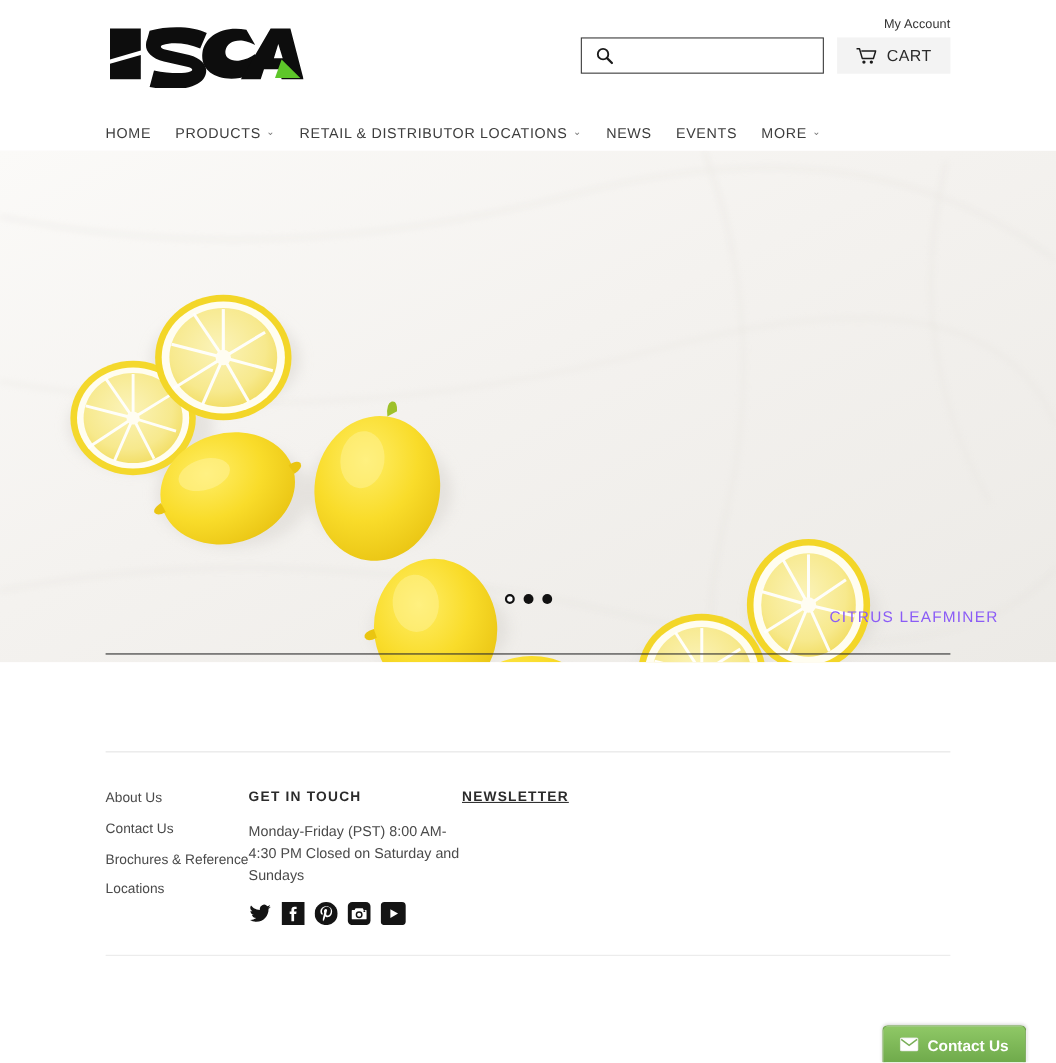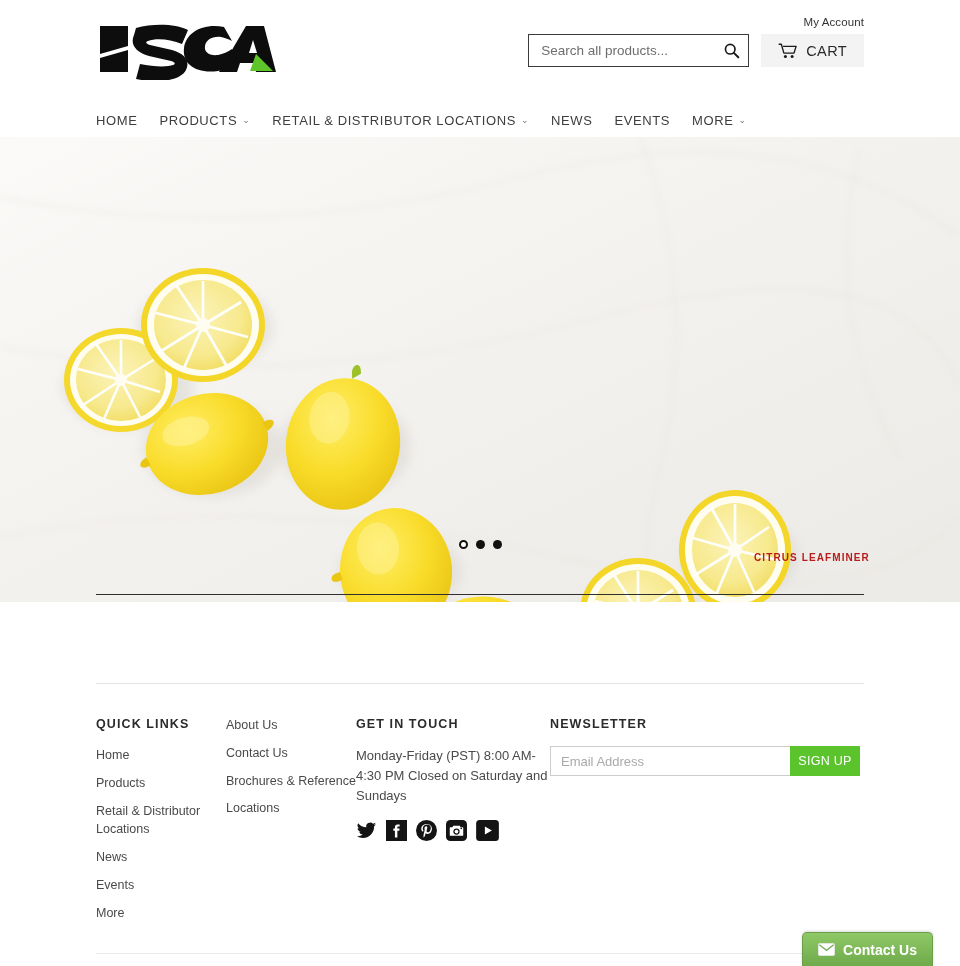--- a/index.html
+++ b/index.html
@@ -68,21 +68,21 @@
 
   
   .hero {
     position: relative; width: 960px; height: 465px;
     overflow: hidden; background: #f7f5f3;
   }
   .hero-photo { position: absolute; inset: 0; }
   .hero-overlay { position: absolute; inset: 0; }
   .hero-title {
     position: absolute; left: 754px; top: 415px;
-    font-size: 10px; font-weight: bold; color: #b91c1c;
+    font-size: 14px; font-weight: normal; color: #8b5cf6;
     letter-spacing: 1.1px; white-space: nowrap;
   }
   .dots {
     position: absolute; left: 0; right: 0; top: 466px;
     display: flex; justify-content: center; gap: 8px;
   }
   .dot { width: 9px; height: 9px; border-radius: 50%; cursor: pointer; }
   .dot.active { background: #fff; border: 2px solid #111; }
   .dot.idle { background: #111; }
 
@@ -92,21 +92,21 @@
     position: absolute; left: 0; right: 0; top: 23px;
     height: 1px; background: #2f2f2f;
   }
 
   
   .footer { border-top: 1px solid #e4e4e4; padding-top: 32px; }
   .footer-cols { display: flex; }
   .col-quick { width: 130px; }
   .col-isca { width: 130px; }
   .col-touch { width: 194px; }
-  .col-news { flex: 1; }
+  .col-news { flex: 1; text-decoration: underline; }
   .foot-h {
     font-size: 12.5px; font-weight: bold; color: #2b2b2b;
     letter-spacing: 1.1px; margin: 0 0 14px 0; line-height: 1.28;
     text-transform: uppercase;
   }
   .foot-link {
     display: block; font-size: 12.5px; color: #4a4a4a;
     text-decoration: none; margin-bottom: 9px; line-height: 1.5;
   }
   .hours { font-size: 13px; color: #4a4a4a; line-height: 1.55; margin: 0 0 14px 0; }
@@ -162,21 +162,20 @@
           <path d="M150 8 h18 l12 46 h-20 l-2,-9 h-14 l-3,9 h-18 Z M157 22 l-4,13 h8 Z"></path>
         </g>
         <path d="M160 36 l17 17 h-23 Z" fill="#5ec62a"></path>
       </svg>
     </div>
 
     <div class="header-right">
       <a class="my-account" href="#">My Account</a>
       <div class="header-tools">
         <form class="search-box">
-          <input type="text" placeholder="Search all products..." style="">
           <button class="search-btn" type="submit">
             <svg width="17" height="17" viewBox="0 0 20 20">
               <circle cx="8.5" cy="8.5" r="5.6" fill="none" stroke="#1b1b1b" stroke-width="2"></circle>
               <line x1="12.8" y1="12.8" x2="18" y2="18" stroke="#1b1b1b" stroke-width="2.4" stroke-linecap="round"></line>
             </svg>
           </button>
         </form>
         <button class="cart-btn">
           <svg width="19" height="16" viewBox="0 0 22 19">
             <path d="M0.5 1.5 h3.2 l3 10.5 h12 l2.5 -8 h-15.5" fill="none" stroke="#1b1b1b" stroke-width="1.6" stroke-linejoin="round"></path>
@@ -375,29 +374,20 @@
     <span class="dot idle"></span>
   </div>
 
   <div class="wrap divider-zone" style="margin-top:-40px;">
     <div class="divider"></div>
   </div>
 
   <div class="wrap footer">
     <div class="footer-cols">
 
-      <div class="col-quick">
-        <h4 class="foot-h">QUICK LINKS</h4>
-        <a class="foot-link" href="#">Home</a>
-        <a class="foot-link" href="#">Products</a>
-        <a class="foot-link" href="#">Retail &amp; Distributor Locations</a>
-        <a class="foot-link" href="#">News</a>
-        <a class="foot-link" href="#">Events</a>
-        <a class="foot-link" href="#">More</a>
-      </div>
 
       <div class="col-isca">
         <a class="foot-link" href="#">About Us</a>
         <a class="foot-link" href="#">Contact Us</a>
         <a class="foot-link" href="#">Brochures &amp; Reference</a>
         <a class="foot-link" href="#">Locations</a>
       </div>
 
       <div class="col-touch">
         <h4 class="foot-h">GET IN TOUCH</h4>
@@ -433,24 +423,20 @@
             <svg width="23" height="21" viewBox="0 0 26 24">
               <rect width="26" height="24" rx="4" fill="#141414"></rect>
               <path fill="#ffffff" d="M10 7.5l8 4.5-8 4.5z"></path>
             </svg>
           </a>
         </div>
       </div>
 
       <div class="col-news">
         <h4 class="foot-h">NEWSLETTER</h4>
-        <form class="news-form">
-          <input type="email" placeholder="Email Address" style="">
-          <button class="signup-btn" type="submit">SIGN UP</button>
-        </form>
       </div>
     </div>
 
     <div class="bottom-bar">
       
 
       
     </div>
   </div>
 

